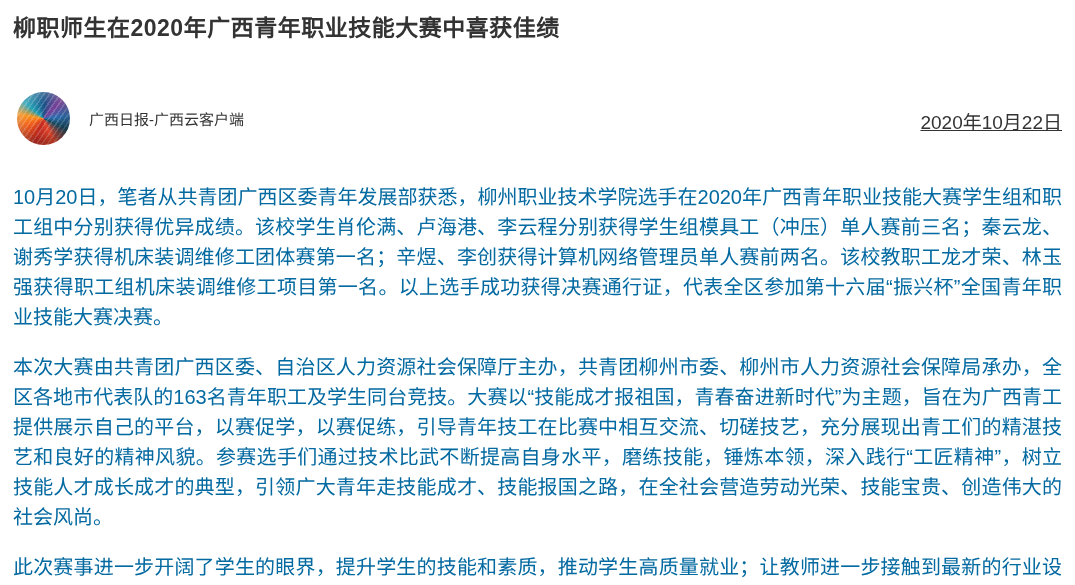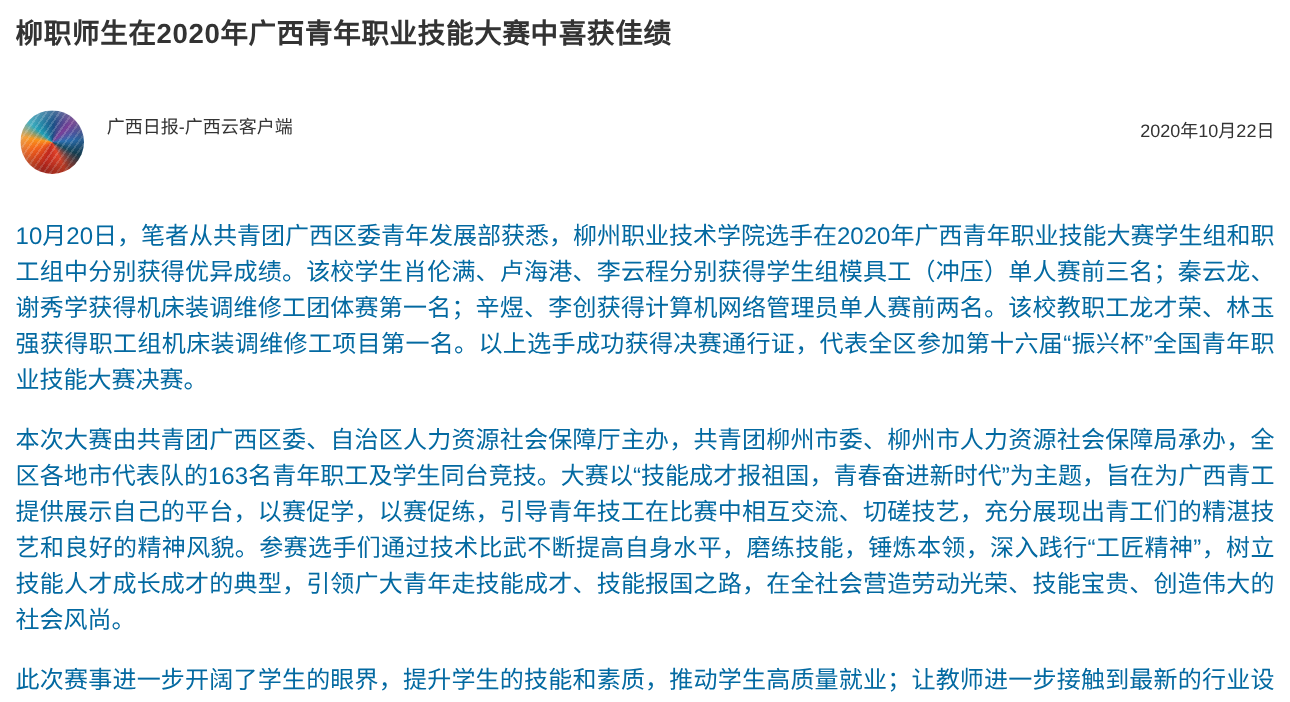--- a/index.html
+++ b/index.html
@@ -21,21 +21,21 @@
   .article-title {
     font-size: 23px;
     font-weight: bold;
     color: #333333;
     line-height: 1.3;
     letter-spacing: 0.5px;
   }
   .byline-row {
     margin-top: 48px;
     display: flex;
-    align-items: flex-start;
+    align-items: center;
   }
   .avatar {
     width: 53px;
     height: 53px;
     border-radius: 50%;
     flex: 0 0 auto;
     margin-left: 4px;
     background:
       repeating-linear-gradient(125deg,
         rgba(255,255,255,0.18) 0px, rgba(255,255,255,0.18) 1.5px,
@@ -56,23 +56,24 @@
   .byline-text {
     margin-left: 19px;
     padding-top: 3px;
     font-size: 15px;
     line-height: 23px;
     color: #333333;
   }
   .byline-date {
     margin-left: auto;
     padding-top: 5px;
-    font-size: 15px;
+    font-size: 19px;
     color: #333333;
     white-space: nowrap;
+    text-decoration: underline;
   }
   .article-body {
     margin-top: 37px;
     width: 1049px;
   }
   .article-body p {
     font-size: 20px;
     line-height: 30px;
     color: #0369a1;
     text-align: justify;

